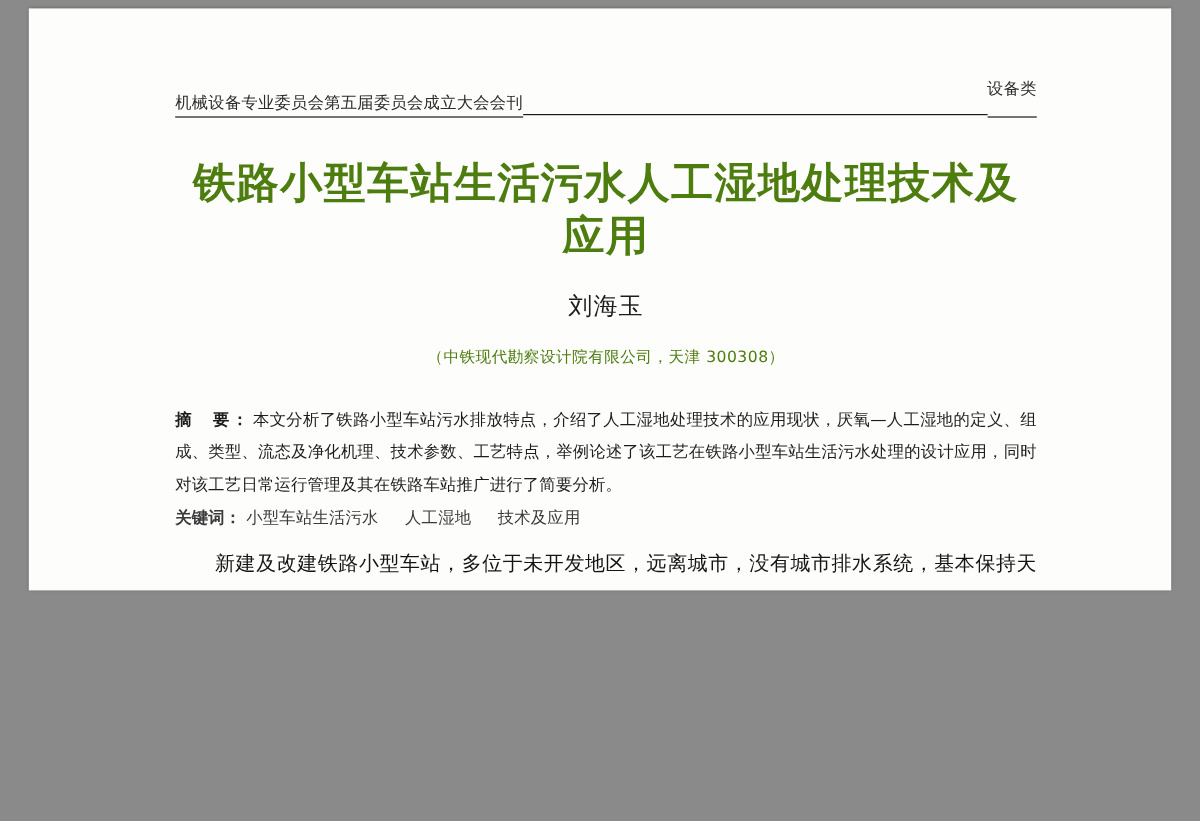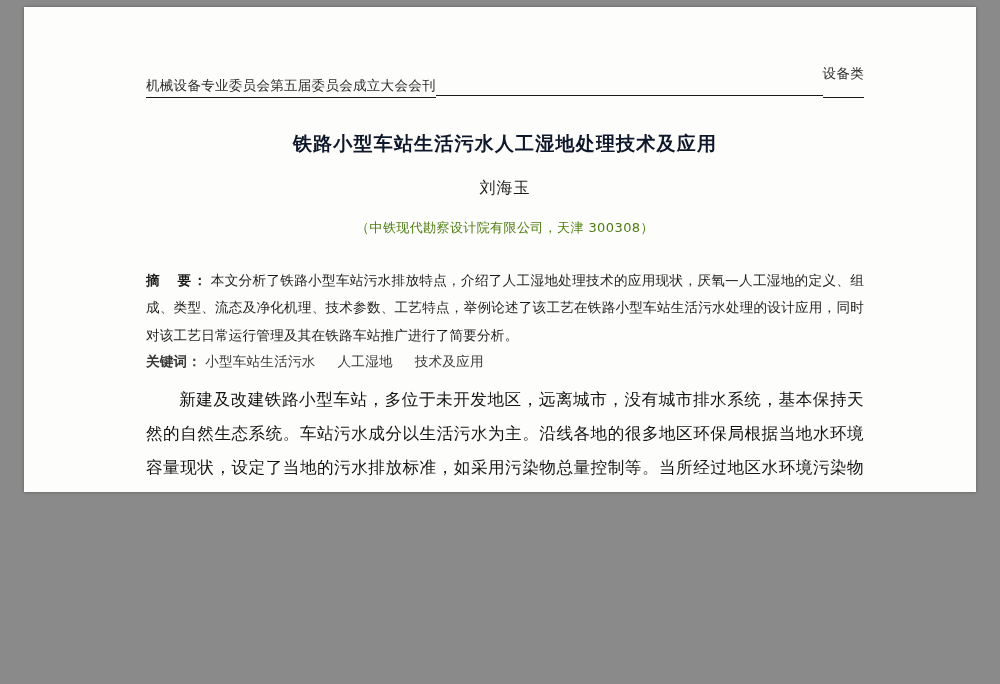--- a/index.html
+++ b/index.html
@@ -53,30 +53,30 @@
     height: 0;
     border-bottom: 1.3px solid #1a1a1a;
     flex: 1;
     margin: 0 0 2px 0;
     align-self: flex-end;
   }
 
   .doc-title {
     margin-top: 34px;
     text-align: center;
-    font-size: 19px;
+    font-size: 35px;
     font-weight: bold;
-    color: #0f172a;
+    color: #4d7c0f;
     letter-spacing: 1.2px;
     line-height: 1.25;
   }
   .author {
     margin-top: 22px;
     text-align: center;
-    font-size: 16px;
+    font-size: 20px;
     color: #1d1d1d;
     letter-spacing: 1px;
   }
   .affiliation {
     margin-top: 20px;
     text-align: center;
     font-size: 13px;
     color: #4d7c0f;
     letter-spacing: 0.4px;
   }

